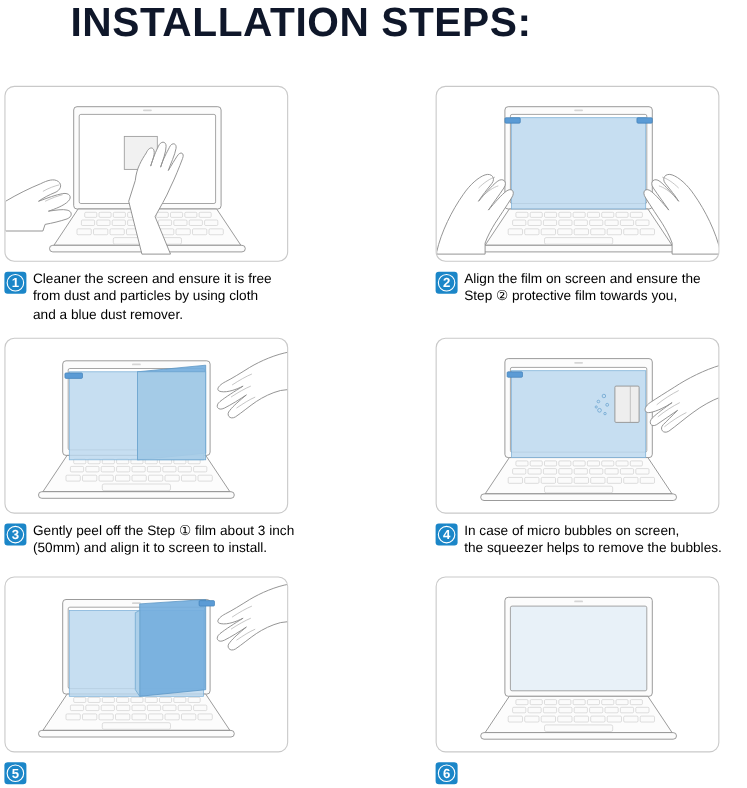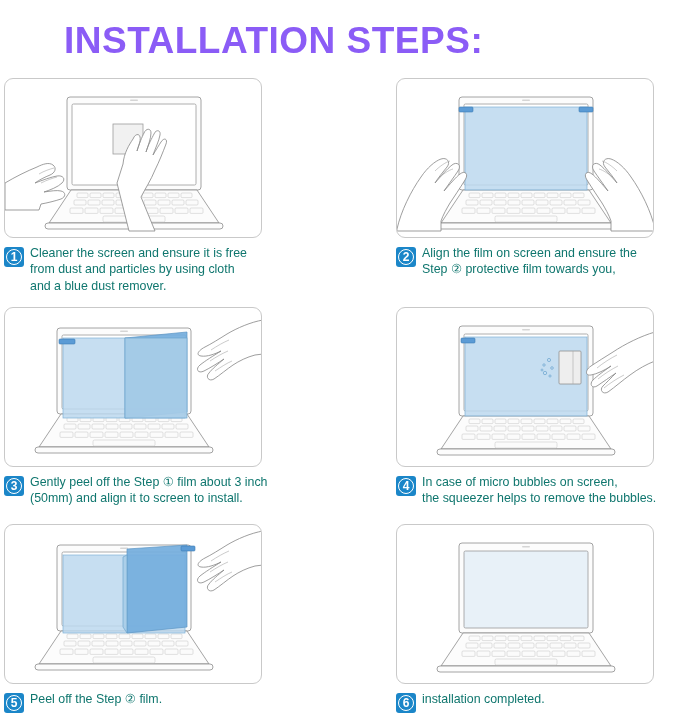--- a/index.html
+++ b/index.html
@@ -11,25 +11,25 @@
   }
   #page {
     position: relative;
     width: 679px; height: 716px;
     background: #ffffff;
   }
 
   
   .title {
     position: absolute;
-    left: 64px; top: 20px;
+    left: 64px; top: 0;
     font-size: 37px;
     font-weight: bold;
     letter-spacing: 0.5px;
-    color: #8b5cf6;
+    color: #0f172a;
     white-space: nowrap;
     font-family: "Liberation Sans", sans-serif;
   }
 
   
   .grid {
     position: absolute;
     left: 0; top: 78px;
     width: 679px; height: 638px;
   }
@@ -78,21 +78,21 @@
     justify-content: center;
     color: #ffffff;
     font-size: 12px;
     font-weight: bold;
     line-height: 1;
     font-family: "Liberation Sans", sans-serif;
   }
   .caption-text {
     font-size: 12.4px;
     line-height: 16.4px;
-    color: #0f766e;
+    color: #000000;
     white-space: pre-line;
     font-family: "Liberation Sans", sans-serif;
   }
   .cell.wide .caption-text { width: 270px; }
 
   
   .art { position: absolute; left: 0; top: 0; width: 258px; height: 160px; }
   .art svg { display: block; width: 258px; height: 160px; }
   .ln-t { fill: none; stroke: #a8a8a8; stroke-width: 0.6; }
   .key  { fill: #fbfbfb; stroke: #bdbdbd; stroke-width: 0.45; }
@@ -452,21 +452,20 @@
             <path class="ln-t" d="M206 36 C212 32 219 28 224 26"></path>
             <path class="ln-t" d="M205 47 C211 43 218 39 223 37"></path>
             <path class="ln-t" d="M210 57 C216 53 222 49 227 47"></path>
           </svg>
         </div>
       </div>
       <div class="caption">
         <div class="badge">
           <div class="ring">5</div>
         </div>
-        <div class="caption-text">Peel off the Step ② film.</div>
       </div>
     </div>
 
     <div class="cell col-r row-3">
       <div class="panel">
         <div class="art">
           <svg viewBox="0 0 258 160">
             <rect class="body-f" x="62" y="18" width="134" height="90" rx="3"></rect>
             <rect class="scr-pale" x="67" y="26" width="124" height="77" rx="1.5"></rect>
             <rect class="cam" x="125" y="21" width="8" height="1.6" rx="0.8"></rect>
@@ -503,18 +502,17 @@
               <rect x="185" y="126" width="13" height="5.4" rx="1"></rect>
             </g>
             <rect class="key" x="98" y="134" width="62" height="6" rx="1.5"></rect>
           </svg>
         </div>
       </div>
       <div class="caption">
         <div class="badge">
           <div class="ring">6</div>
         </div>
-        <div class="caption-text">installation completed.</div>
       </div>
     </div>
 
   </div>
 </div>
 
 </body></html>

